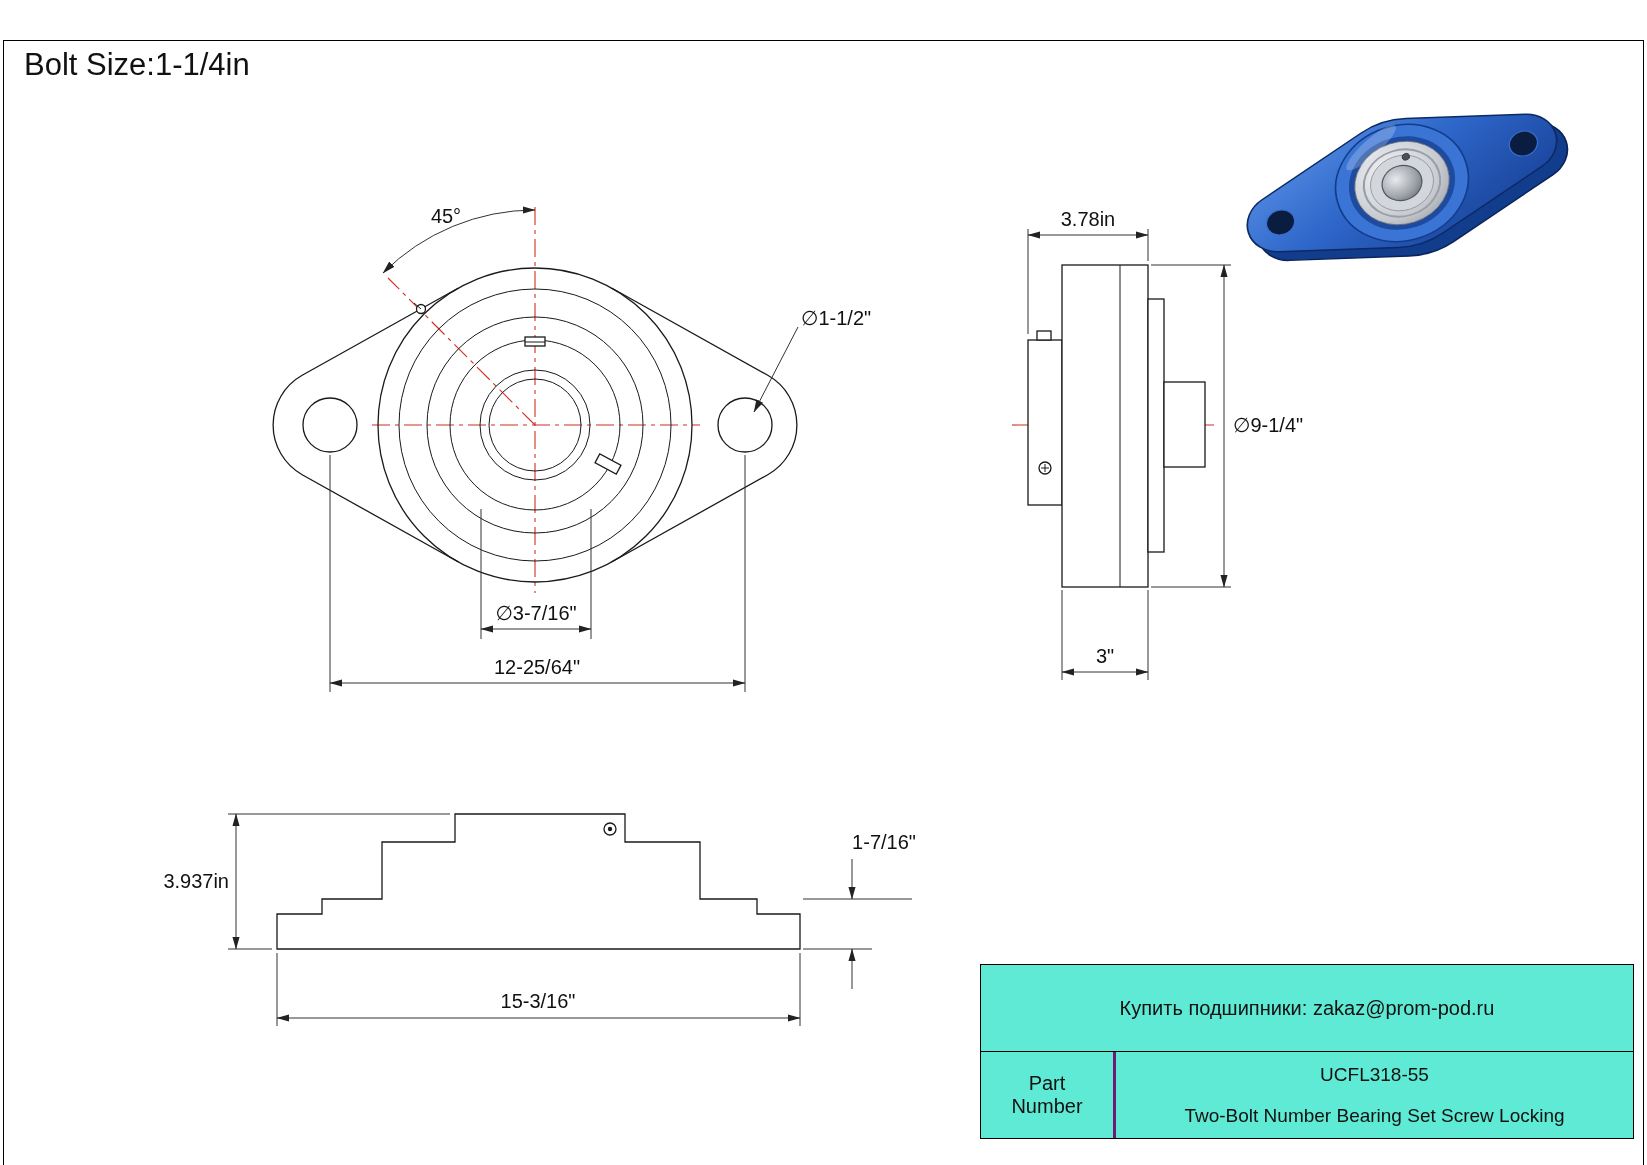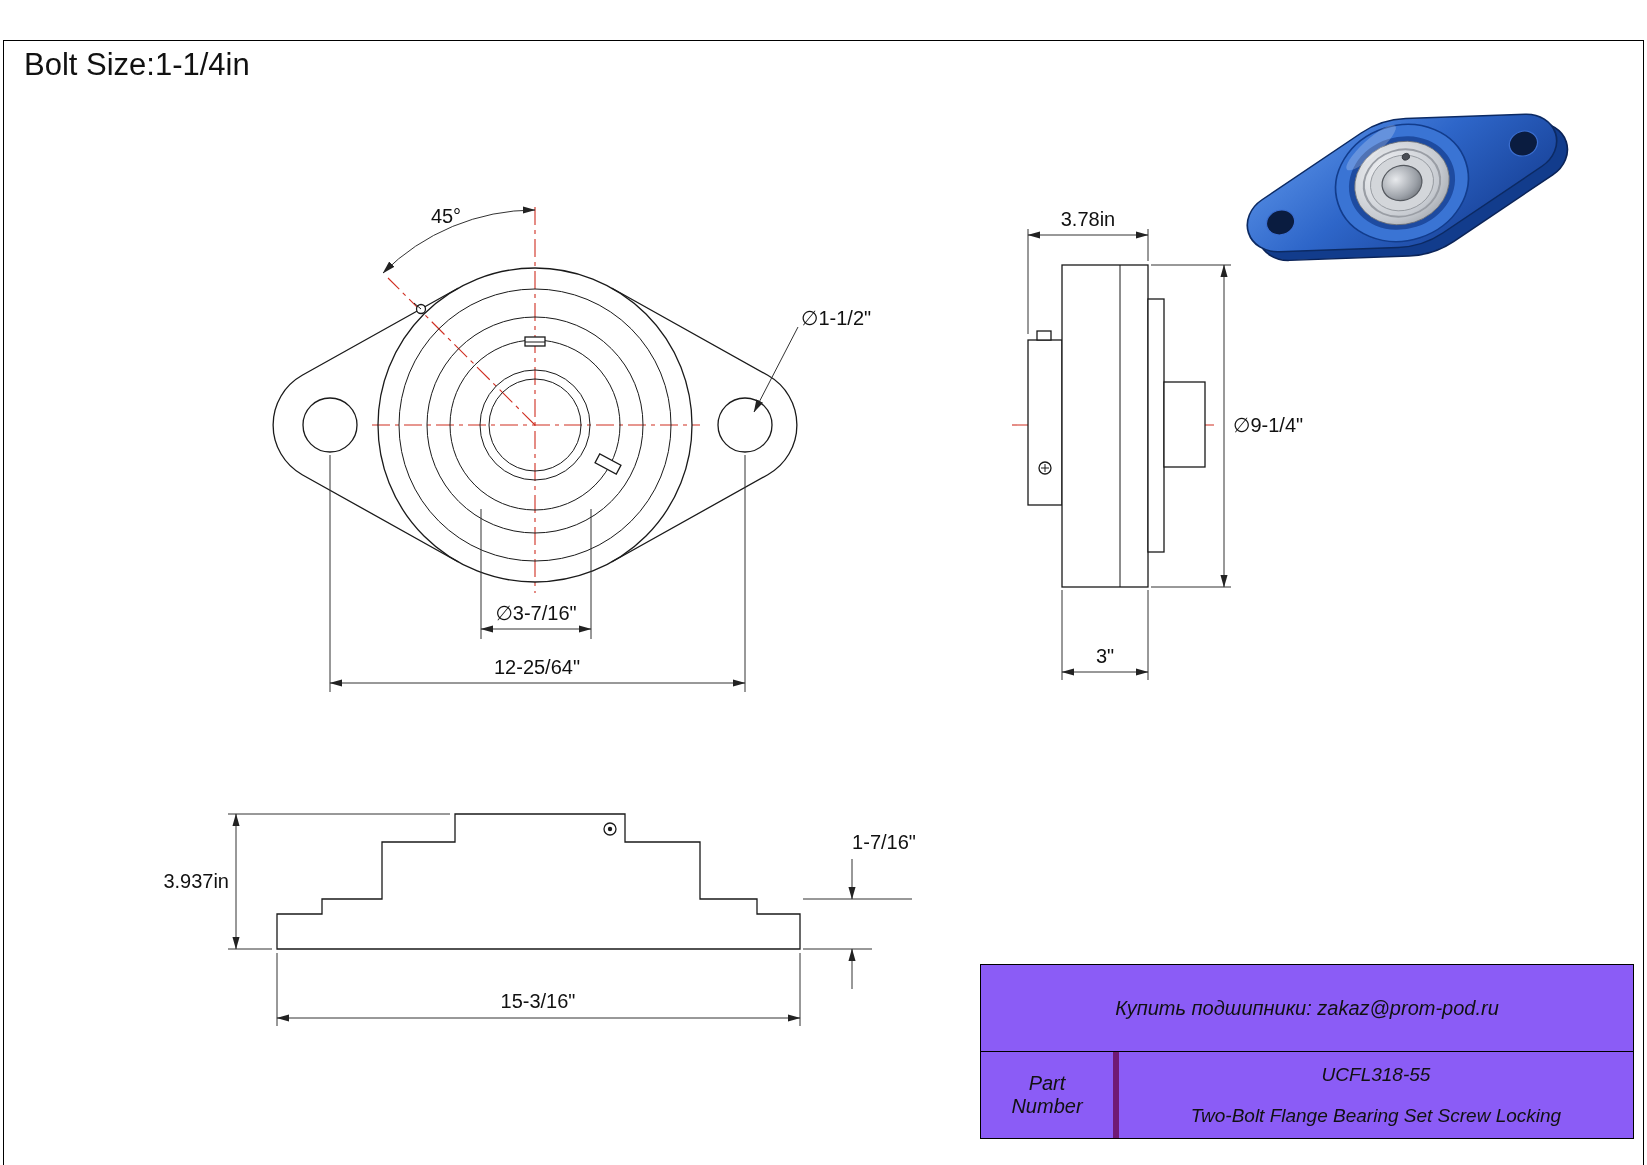--- a/index.html
+++ b/index.html
@@ -19,25 +19,25 @@
   .olf  { fill:#ffffff; stroke:var(--drawing-line,#1a1a1a); stroke-width:1.3; }
   .thin { fill:none; stroke:var(--drawing-line,#1a1a1a); stroke-width:1; }
   .ext  { fill:none; stroke:#333; stroke-width:1; }
   .dl   { fill:none; stroke:#333; stroke-width:1; }
   .cl   { fill:none; stroke:var(--centerline-red,#cf2e21); stroke-width:1.1; stroke-dasharray:18 5 4 5; }
   text.dim-text { font-family:"Liberation Sans", sans-serif; font-size:20px; fill:#111; }
 
   
   .titleblock {
     position:absolute; left:980px; top:927px; width:652px; height:173px;
-    border:1px solid #000; display:flex; flex-direction:column; background:#8b5cf6;font-style:italic;
+    border:1px solid #000; display:flex; flex-direction:column; background:#5eead4;
   }
   .tb-row1 { height:86px; border-bottom:1px solid #000; display:flex; align-items:center; justify-content:center; font-size:20px; }
   .tb-row2 { flex:1; display:flex; }
-  .tb-cell-label { width:112px; border-right:6px solid #701a75; display:flex; align-items:center; justify-content:center; text-align:center; font-size:20px; padding:0 10px; }
+  .tb-cell-label { width:112px; border-right:3px solid #701a75; display:flex; align-items:center; justify-content:center; text-align:center; font-size:20px; padding:0 10px; }
   .tb-cell-value { flex:1; display:flex; flex-direction:column; align-items:center; justify-content:center; gap:19px; font-size:19px; text-align:center; }
 </style>
 </head>
 <body>
 
 <div id="canvas">
   <div class="border-frame"></div>
 
   <div class="header-note">
     <div>Bolt Size:1-1/4in</div>
@@ -195,17 +195,17 @@
   </svg>
 
   <div class="titleblock">
     <div class="tb-row1">
       <span>Купить подшипники: zakaz@prom-pod.ru</span>
     </div>
     <div class="tb-row2">
       <div class="tb-cell-label">Part Number</div>
       <div class="tb-cell-value">
         <div>UCFL318-55</div>
-        <div>Two-Bolt Flange Bearing Set Screw Locking</div>
+        <div>Two-Bolt Number Bearing Set Screw Locking</div>
       </div>
     </div>
   </div>
 </div>
 
 </body></html>

